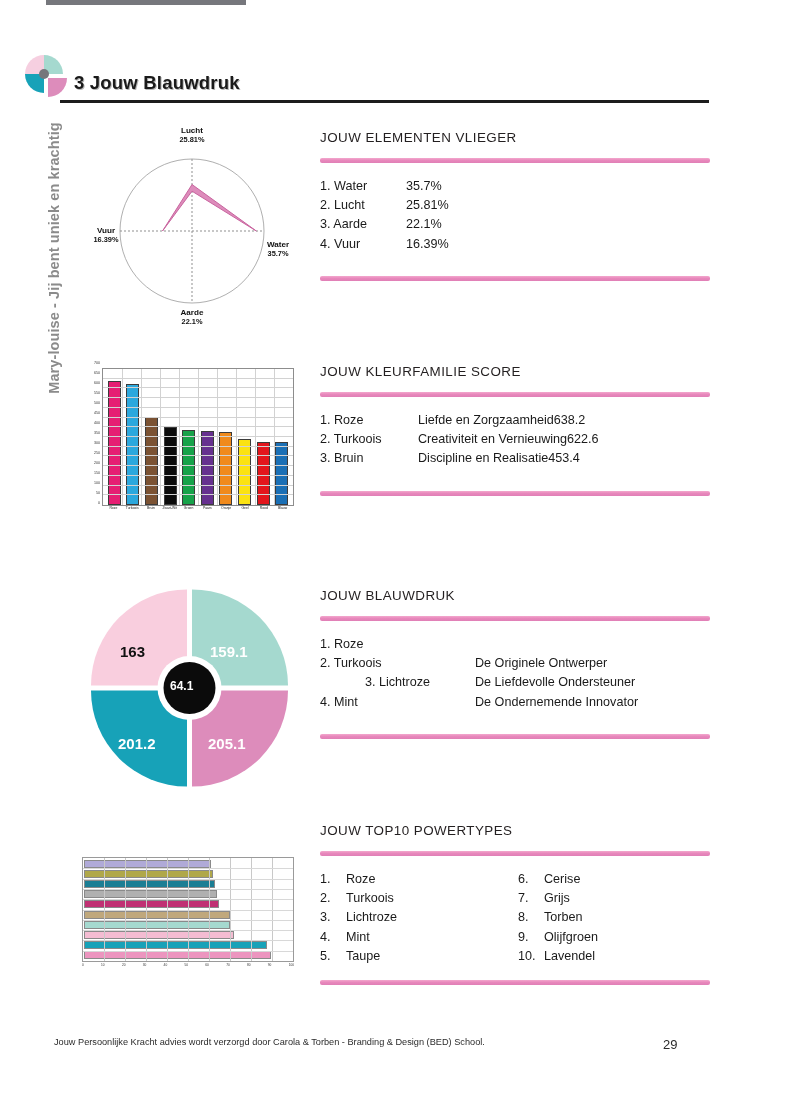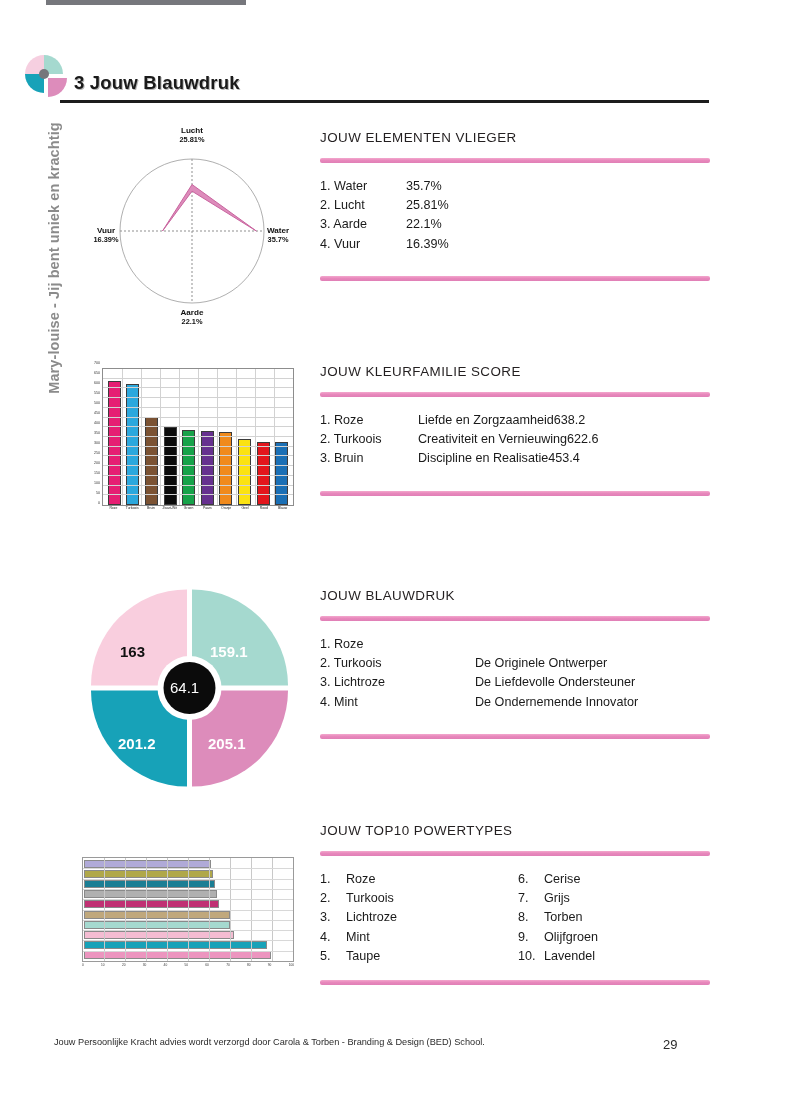--- a/index.html
+++ b/index.html
@@ -60,21 +60,21 @@
   .vb{width:13px;border:.6px solid #3b3b3b;box-sizing:border-box;}
   .vaxis{position:absolute;left:0;top:0;width:22px;bottom:16px;}
   .vaxis span{position:absolute;right:2px;font-size:3.6px;color:#333;transform:translateY(-50%);}
   .vxlab{position:absolute;left:22px;right:1px;bottom:2px;height:14px;display:flex;
     justify-content:space-around;padding:0 2px;box-sizing:border-box;}
   .vxlab span{width:18px;text-align:center;font-size:3.4px;color:#222;line-height:5px;}
 
   
   .donutwrap{position:absolute;left:82px;top:588px;width:215px;height:200px;}
   .qnum{position:absolute;font-size:15px;font-weight:bold;}
-  .center-num{position:absolute;font-size:15px;font-weight:normal;color:#fff;}
+  .center-num{position:absolute;font-size:12px;font-weight:bold;color:#fff;}
 
   
   .hbarwrap{position:absolute;left:82px;top:857px;width:212px;height:116px;}
   .hb-plot{position:absolute;left:0;top:0;right:0;bottom:11px;border:1px solid #9a9a9a;background:#fff;
     box-sizing:border-box;}
   .hgrid-v{position:absolute;top:0;bottom:0;width:1px;background:#c9c9c9;}
   .hgrid-h{position:absolute;left:0;right:0;height:1px;background:#d8d8d8;}
   .hbars{position:absolute;inset:1px;display:flex;flex-direction:column;justify-content:space-around;}
   .hb{height:8px;border:.6px solid #8a8a8a;box-sizing:border-box;}
   .hxlab{position:absolute;left:0;right:0;bottom:0;height:10px;display:flex;justify-content:space-between;}
@@ -108,21 +108,21 @@
     <svg width="228" height="210" viewBox="0 0 228 210">
       <circle cx="114" cy="103" r="72" fill="none" stroke="#9b9b9b" stroke-width="0.8"></circle>
       <line x1="114" y1="31" x2="114" y2="175" stroke="#8f8f8f" stroke-width="1" stroke-dasharray="2,2"></line>
       <line x1="42" y1="103" x2="186" y2="103" stroke="#8f8f8f" stroke-width="1" stroke-dasharray="2,2"></line>
 
       <polygon points="114,56.5 178.3,103 114,63.2 84.5,103" fill="#dd8cbb" stroke="#c9659f" stroke-width="1"></polygon>
     </svg>
     <div class="radarlabel" style="left:84px;top:-2px;width:60px;">
       <b>Lucht</b><span>25.81%</span>
     </div>
-    <div class="radarlabel" style="left:172px;top:98px;width:56px;">
+    <div class="radarlabel" style="left:172px;top:112px;width:56px;">
       <b>Water</b><span>35.7%</span>
     </div>
     <div class="radarlabel" style="left:84px;top:180px;width:60px;">
       <b>Aarde</b><span>22.1%</span>
     </div>
     <div class="radarlabel" style="left:0px;top:98px;width:56px;">
       <b>Vuur</b><span>16.39%</span>
     </div>
   </div>
 
@@ -265,21 +265,21 @@
     <div class="rule"></div>
     <div class="rows">
       <div class="row">
         <span class="idx" style="flex:0 0 155px;width:155px;">1. Roze</span>
       </div>
       <div class="row">
         <span class="idx" style="flex:0 0 155px;width:155px;">2. Turkoois</span>
         <span class="val">De Originele Ontwerper</span>
       </div>
       <div class="row">
-        <span class="idx" style="flex:0 0 155px;width:155px;">3. Lichtroze</span>
+        <span class="idx" style="flex:0 0 155px;width:155px;text-align:center;">3. Lichtroze</span>
         <span class="val">De Liefdevolle Ondersteuner</span>
       </div>
       <div class="row">
         <span class="idx" style="flex:0 0 155px;width:155px;">4. Mint</span>
         <span class="val">De Ondernemende Innovator</span>
       </div>
     </div>
     <div class="spacer"></div>
     <div class="rule bottom"></div>
   </div>

